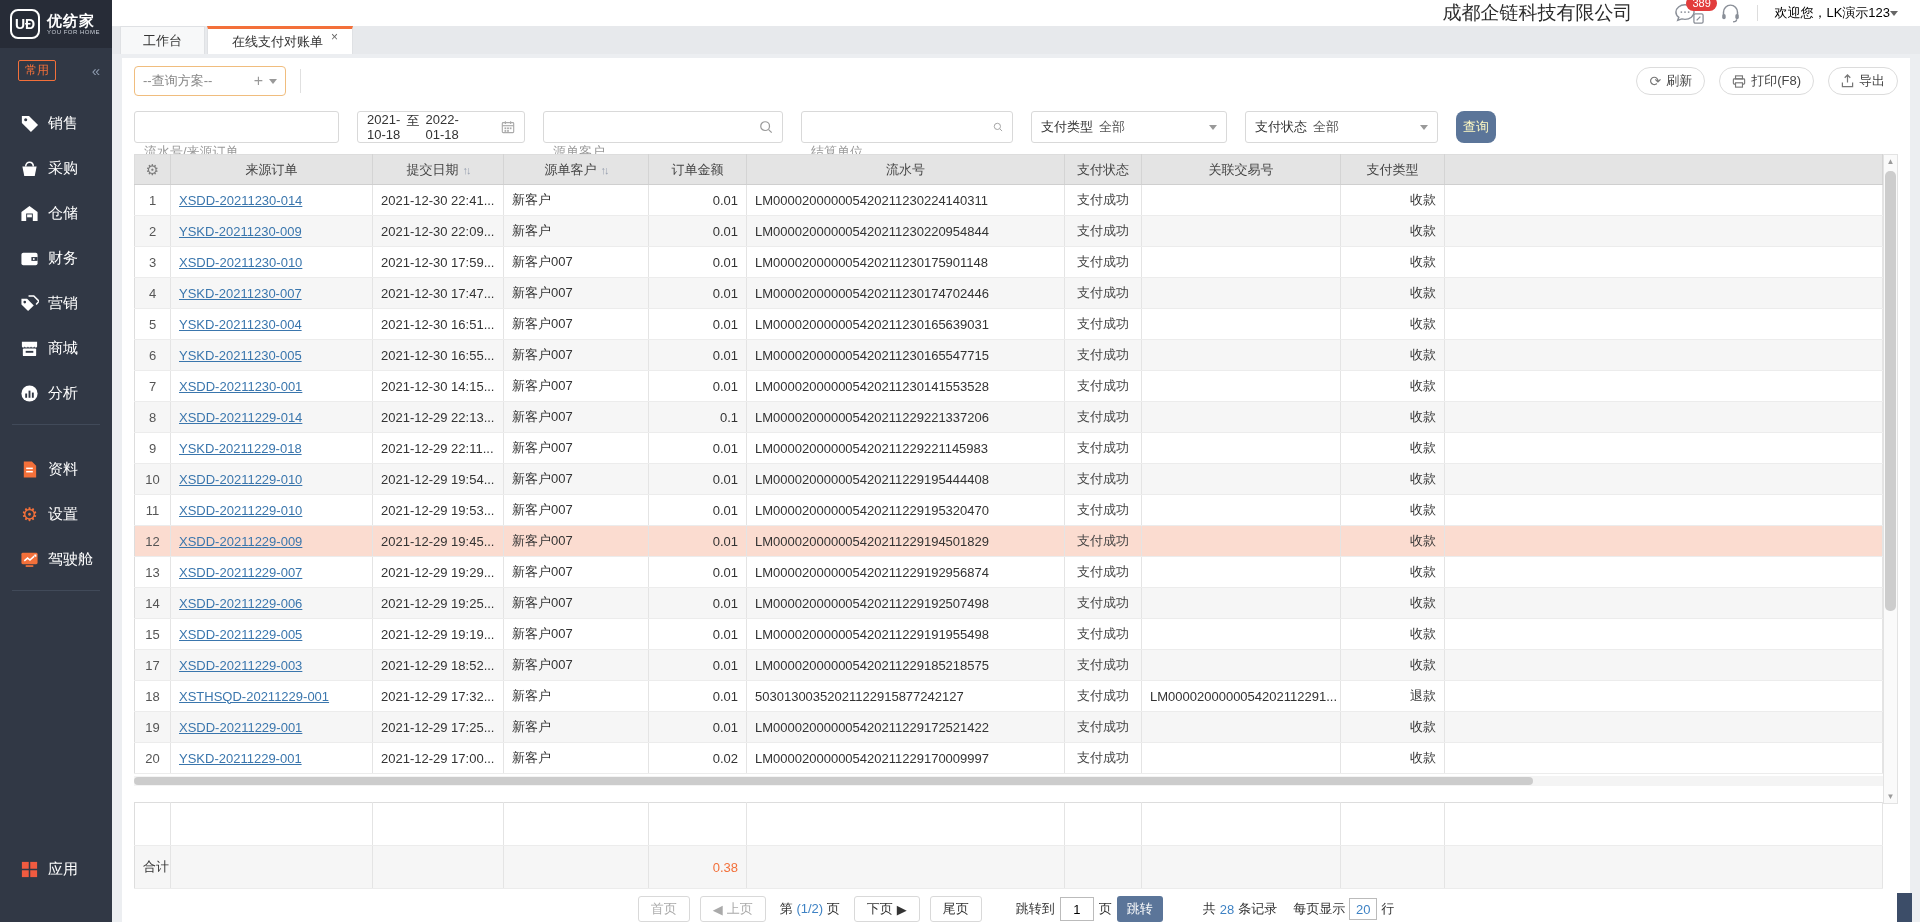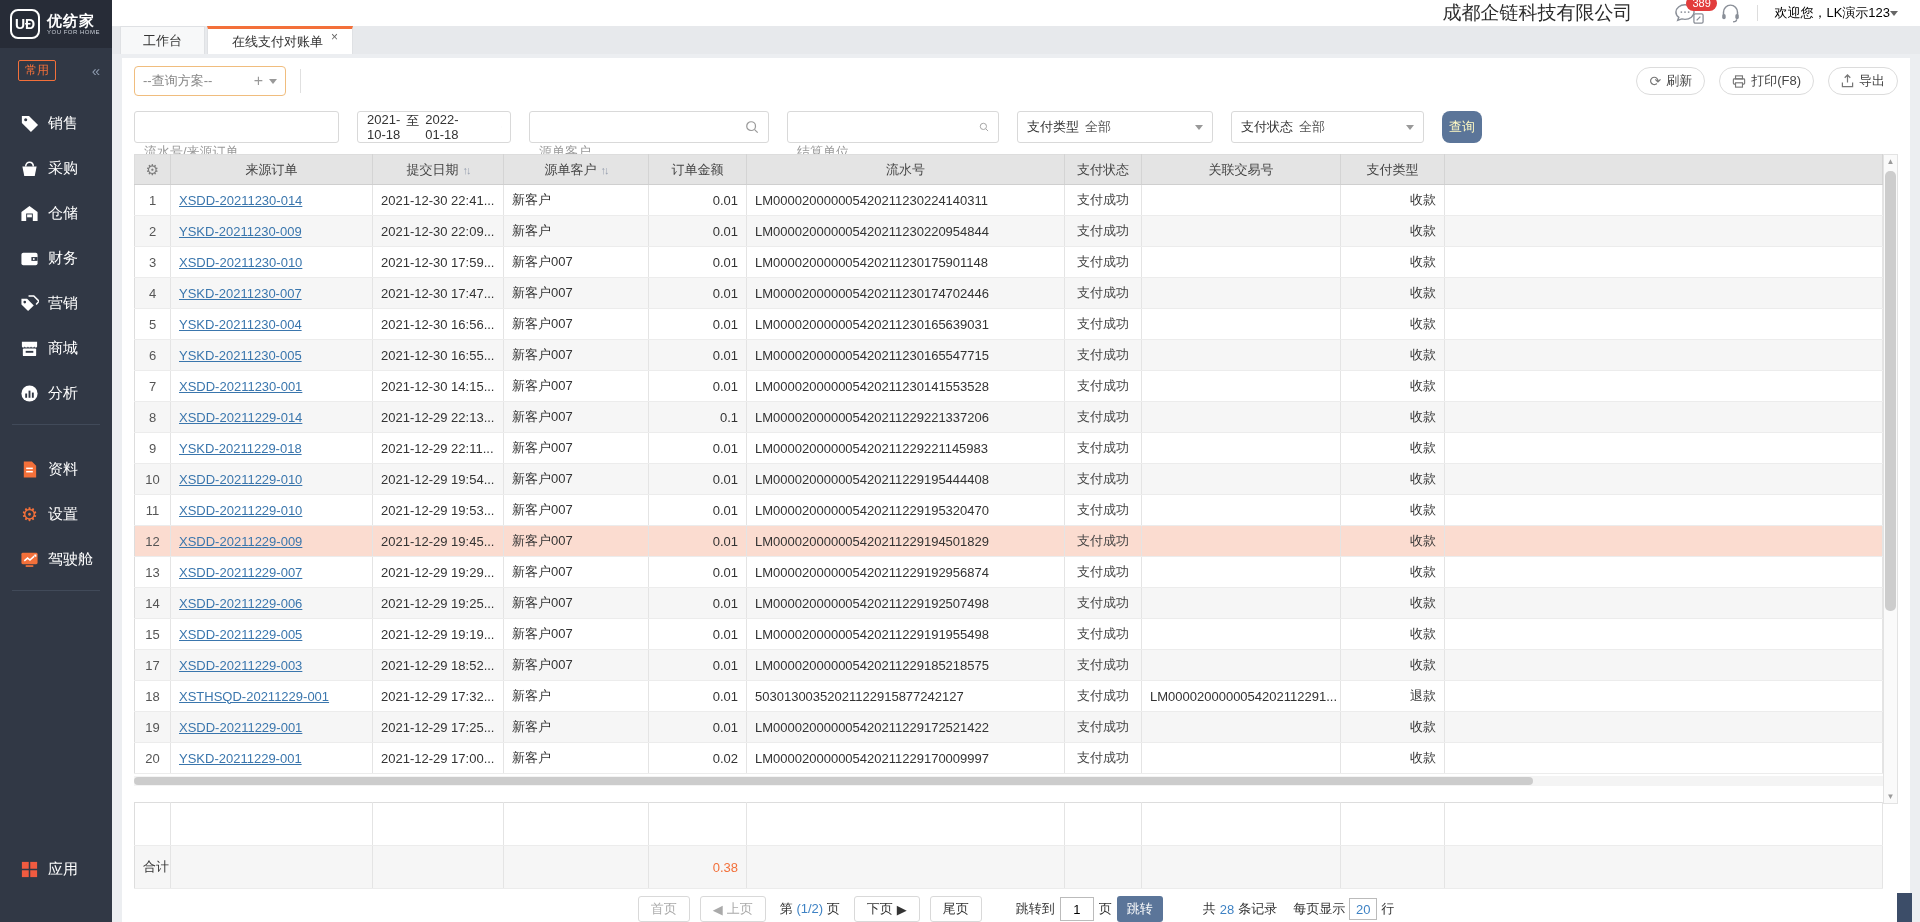--- a/index.html
+++ b/index.html
@@ -53,21 +53,21 @@
   .date-link { color:#333; cursor:pointer; padding-bottom:6px; }
   .date-link.active { color:#f3703a; border-bottom:3px solid #f3703a; }
   .row1-spacer { flex:1; }
   .pill-btn { height:28px; border:1px solid #dcdcdc; border-radius:14px; background:#fff; display:flex; align-items:center; gap:5px; padding:0 12px; color:#444; font-size:13px; cursor:pointer; }
   .pill-btn .g { color:#777; font-size:14px; }
 
   .filter-row2 { height:46px; display:flex; align-items:center; gap:18px; }
   .f-input { height:32px; border:1px solid #d9d9d9; border-radius:3px; display:flex; align-items:center; padding:0 9px; color:#333; background:#fff; gap:6px; }
   .f-input input { border:none; outline:none; flex:1; font-size:13px; color:#333; font-family:inherit; background:transparent;margin-top:48px; }
   .f-input input::placeholder { color:#999; }
-  .w-key { width:205px; } .w-date { width:154px;gap:42px; } .w-cust { width:240px; } .w-settle { width:212px;align-items:center; }
+  .w-key { width:205px; } .w-date { width:168px;gap:42px; } .w-cust { width:240px; } .w-settle { width:212px;align-items:center; }
   .w-type { width:196px; } .w-status { width:193px; }
   .sel-label { color:#333; } .sel-value { color:#555; flex:1; }
   .sel-caret { width:0; height:0; border-left:4px solid transparent; border-right:4px solid transparent; border-top:5px solid #999; }
   .date-text { flex:1; display:flex; gap:6px; color:#333; }
   .search-btn { height:32px; width:40px; background:#5b7599; color:#fef9c3; border:none; border-radius:8px; font-size:13px; cursor:pointer; }
 
   
   .table-zone { position:relative; margin-top:4px; }
   table { border-collapse:collapse; table-layout:fixed; width:calc(100% - 15px); border:1px solid #ddd; }
   th { height:30px; background:#e4e4e4; font-weight:normal; color:#444; border-right:1px solid #d4d4d4; border-bottom:1px solid #cfcfcf; font-size:13px; text-align:center; overflow:hidden; white-space:nowrap; }
@@ -417,21 +417,21 @@
               <td class="col-amount">0.01</td>
               <td class="col-flow">LM000020000005420211230174702446</td>
               <td class="col-status">支付成功</td>
               <td class="col-related"></td>
               <td class="col-type">收款</td>
               <td class="col-filler"></td>
             </tr>
             <tr>
               <td class="col-num">5</td>
               <td class="col-order"><a href="#">YSKD-20211230-004</a></td>
-              <td class="col-date">2021-12-30 16:56...</td>
+              <td class="col-date">2021-12-30 16:51...</td>
               <td class="col-customer">新客户007</td>
               <td class="col-amount">0.01</td>
               <td class="col-flow">LM000020000005420211230165639031</td>
               <td class="col-status">支付成功</td>
               <td class="col-related"></td>
               <td class="col-type">收款</td>
               <td class="col-filler"></td>
             </tr>
             <tr>
               <td class="col-num">6</td>

